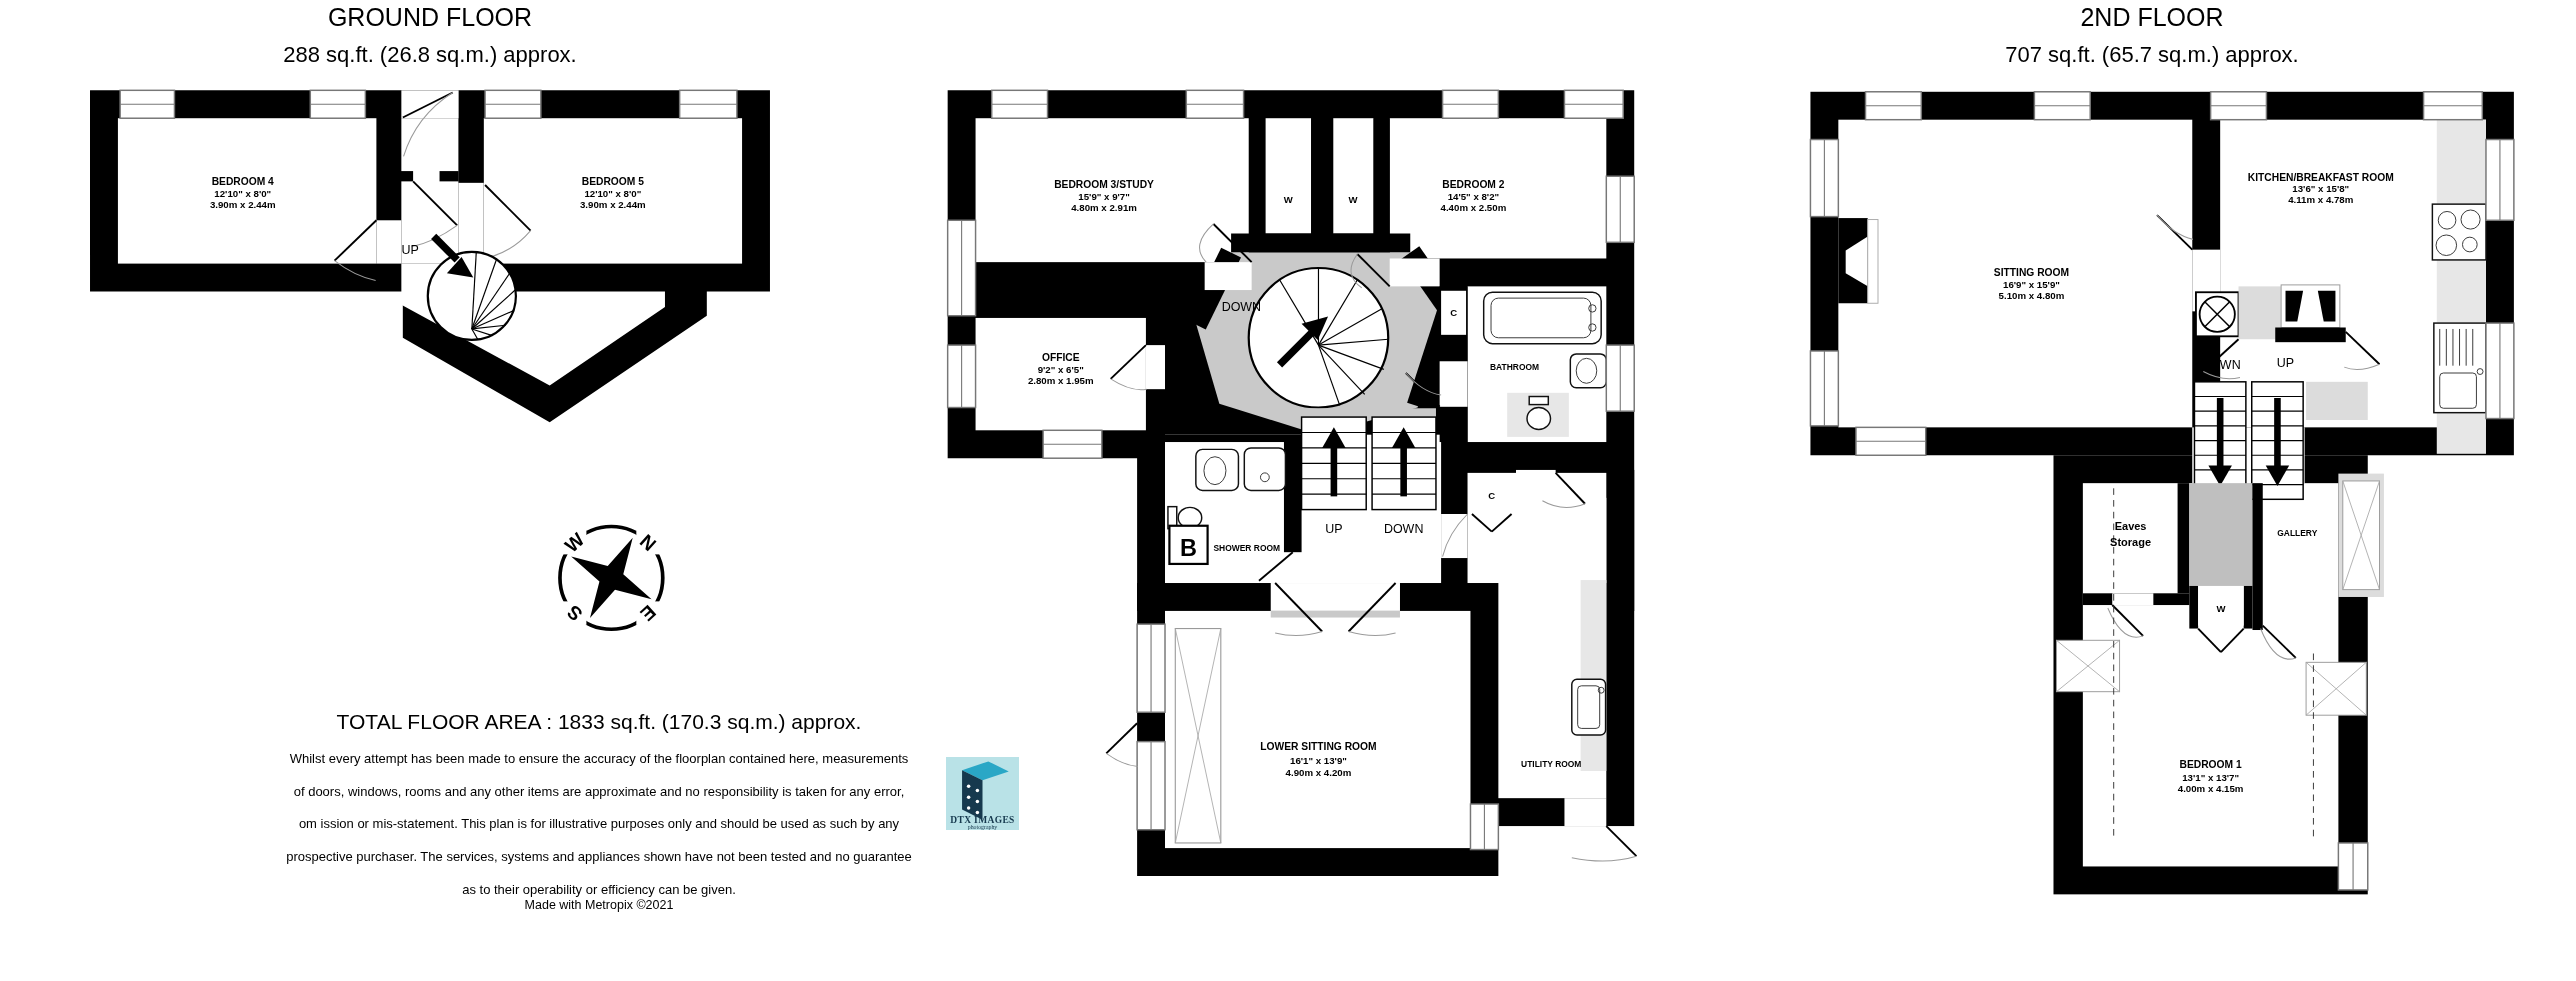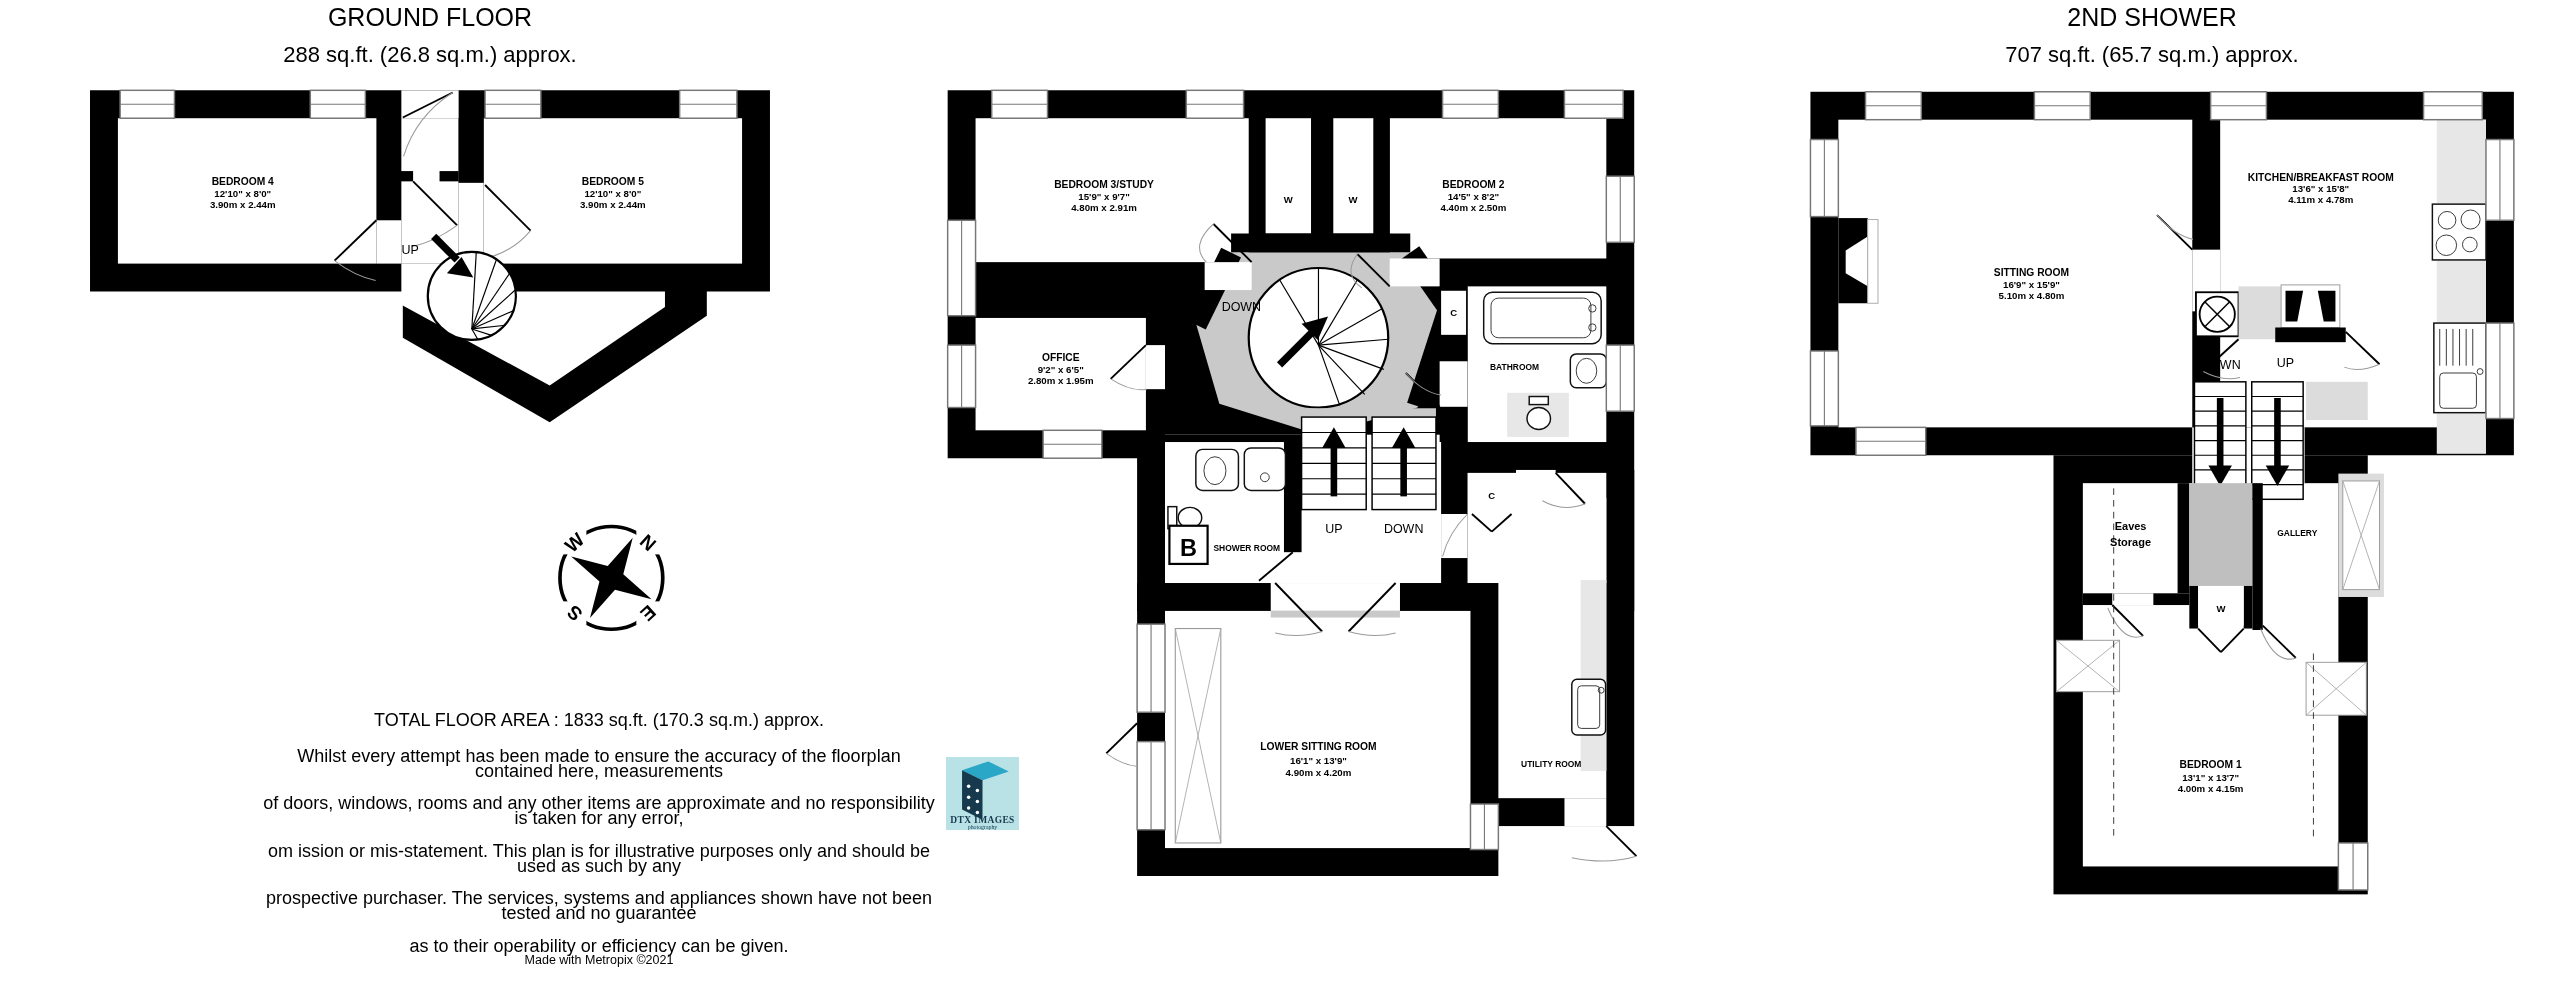--- a/index.html
+++ b/index.html
@@ -2,22 +2,22 @@
 <html style="font-size:11.8px"><head>
 <meta charset="utf-8">
 <style>
   html,body{margin:0;padding:0;background:#fff;}
   .canvas{position:relative;width:2576px;height:981px;background:#ffffff;
           font-family:"Liberation Sans",sans-serif;color:#000;overflow:hidden;border-radius:30px;}
   .floor-title{position:absolute;text-align:center;line-height:1.12;}
   .floor-title .t1{font-size:25px;}
   .floor-title .t2{font-size:22px;margin-top:12px;}
   .footer{position:absolute;left:261px;top:710px;width:676px;text-align:center;}
-  .footer .total{font-size:18px;margin-bottom:8.8px;}
-  .footer .dline{font-size:18px;line-height:14.7px;margin-top:18px;}
+  .footer .total{font-size:21px;margin-bottom:8.8px;}
+  .footer .dline{font-size:13px;line-height:14.7px;margin-top:18px;}
   .footer .credit{font-size:12.5px;line-height:14.7px;}
   .logo{position:absolute;left:946px;top:757px;width:54px;height:73px;}
   svg.plan{position:absolute;left:0;top:0;}
   svg text{font-family:"Liberation Sans",sans-serif;fill:#000;}
   .rn{font-size:14px;font-weight:bold;text-anchor:middle;}
   .rd{font-size:13.2px;font-weight:bold;text-anchor:middle;}
   .lbl{font-size:17px;text-anchor:middle;}
   .sm{font-size:11.5px;font-weight:bold;text-anchor:middle;}
   .tag{font-size:13px;font-weight:bold;text-anchor:middle;}
   .eaves{font-size:15px;font-weight:bold;text-anchor:middle;}
@@ -42,21 +42,21 @@
 </head>
 <body>
 
 <div class="canvas">
 
   <div class="floor-title" style="left:173px;top:2.9px;width:514px;">
     <div class="t1">GROUND FLOOR</div>
     <div class="t2">288 sq.ft. (26.8 sq.m.) approx.</div>
   </div>
   <div class="floor-title" style="left:1895px;top:2.9px;width:514px;">
-    <div class="t1">2ND SHOWER</div>
+    <div class="t1">2ND FLOOR</div>
     <div class="t2">707 sq.ft. (65.7 sq.m.) approx.</div>
   </div>
 
   <svg class="plan" width="2576" height="981" viewBox="0 0 3507 1336">
 
     <g>
       <path class="wall" d="M122,123 H1048 V397 H962 V430 L748,575 L548,460 V397 H122 Z"></path>
       <rect class="white" x="160" y="161" width="352" height="198"></rect>
       <rect class="white" x="658" y="161" width="352" height="198"></rect>
       <rect class="white" x="546" y="161" width="78" height="198"></rect>

